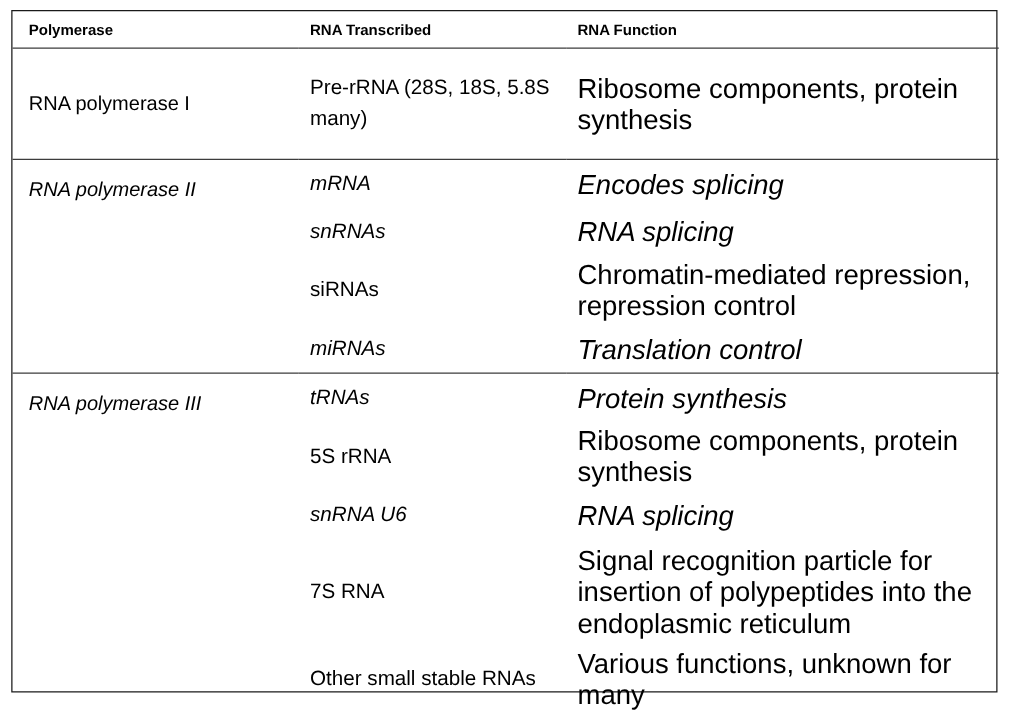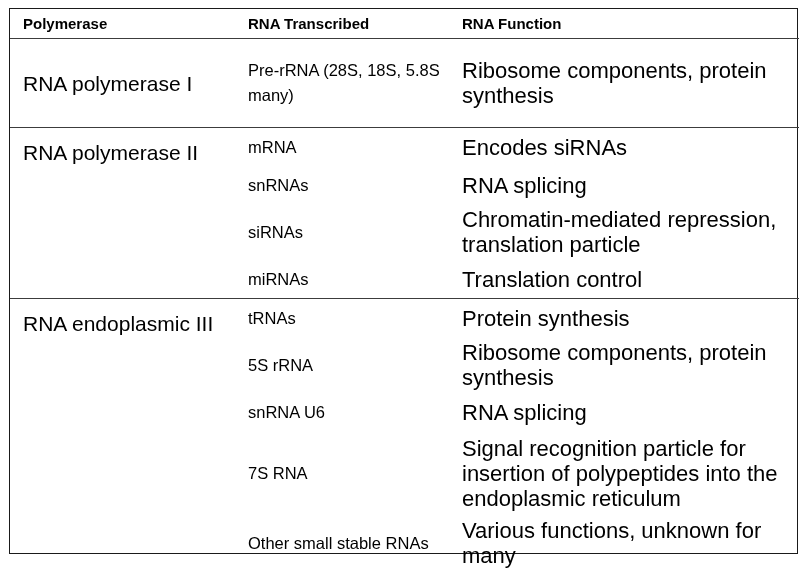--- a/index.html
+++ b/index.html
@@ -40,40 +40,40 @@
     vertical-align: top;
     padding: 0;
     border: 0;
     text-align: left;
   }
 
   
   tr.header-row > th {
     height: 29px;
     border-bottom: 1.5px solid #3c3c3c;
-    font-size: 15px;
+    font-size: 12px;
     font-weight: bold;
     vertical-align: middle;
   }
   th.h1 { padding-left: 13px; }
   th.h2 { padding-left: 9px; }
   th.h3 { padding-left: 9px; }
 
   
   tr.group-start > td {
     border-top: 1.5px solid #3c3c3c;
   }
   tr.group-start-first > td {
     border-top: 0;
   }
 
   
   td.pol-cell {
     padding-left: 13px;
-    font-size: 21px;
+    font-size: 16px;
     line-height: 25px;
   }
   td.pol-cell.centered {
     vertical-align: middle;
   }
   td.pol-cell.topped {
     vertical-align: top;
     padding-top: 12px;
   }
 
@@ -87,21 +87,21 @@
   td.fn-cell {
     padding-left: 9px;
     padding-right: 12px;
     font-size: 22px;
     line-height: 25px;
     vertical-align: middle;
   }
 
   
   tr.r-tall2 td { height: 66px; }
-  tr.r-one   td { height: 38px; }
+  tr.r-one   td { height: 38px; font-style: italic; }
   tr.r-two   td { height: 56px; }
   tr.r-three td { height: 84px; }
 
   .cell-pad-top { padding-top: 11px; }
   .cell-pad-bot { padding-bottom: 11px; }
 </style>
 </head>
 <body>
 
 <div id="table-wrap">
@@ -124,37 +124,37 @@
 
       <tr class="r-tall2 group-start group-start-first">
         <td class="pol-cell centered" rowspan="1">RNA polymerase I</td>
         <td class="rna-cell cell-pad-top cell-pad-bot">Pre-rRNA (28S, 18S, 5.8S many)</td>
         <td class="fn-cell cell-pad-top cell-pad-bot">Ribosome components, protein synthesis</td>
       </tr>
 
       <tr class="r-one group-start">
         <td class="pol-cell topped" rowspan="4">RNA polymerase II</td>
         <td class="rna-cell">mRNA</td>
-        <td class="fn-cell">Encodes siRNAs</td>
+        <td class="fn-cell">Encodes splicing</td>
       </tr>
       <tr class="r-one">
         <td class="rna-cell">snRNAs</td>
         <td class="fn-cell">RNA splicing</td>
       </tr>
       <tr class="r-two">
         <td class="rna-cell">siRNAs</td>
-        <td class="fn-cell">Chromatin-mediated repression, translation particle</td>
+        <td class="fn-cell">Chromatin-mediated repression, repression control</td>
       </tr>
       <tr class="r-one">
         <td class="rna-cell">miRNAs</td>
         <td class="fn-cell">Translation control</td>
       </tr>
 
       <tr class="r-one group-start">
-        <td class="pol-cell topped" rowspan="5">RNA endoplasmic III</td>
+        <td class="pol-cell topped" rowspan="5">RNA polymerase III</td>
         <td class="rna-cell">tRNAs</td>
         <td class="fn-cell">Protein synthesis</td>
       </tr>
       <tr class="r-two">
         <td class="rna-cell">5S rRNA</td>
         <td class="fn-cell">Ribosome components, protein synthesis</td>
       </tr>
       <tr class="r-one">
         <td class="rna-cell">snRNA U6</td>
         <td class="fn-cell">RNA splicing</td>

